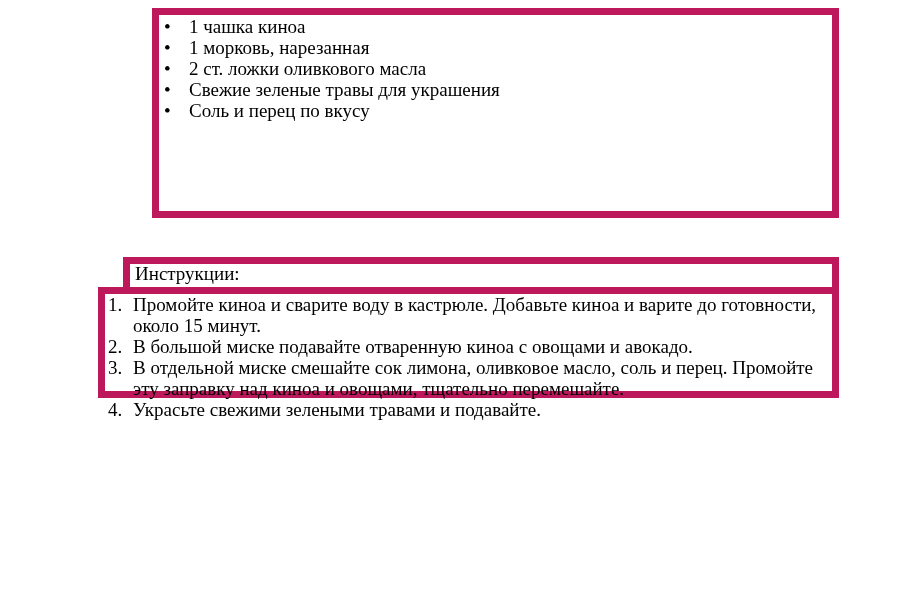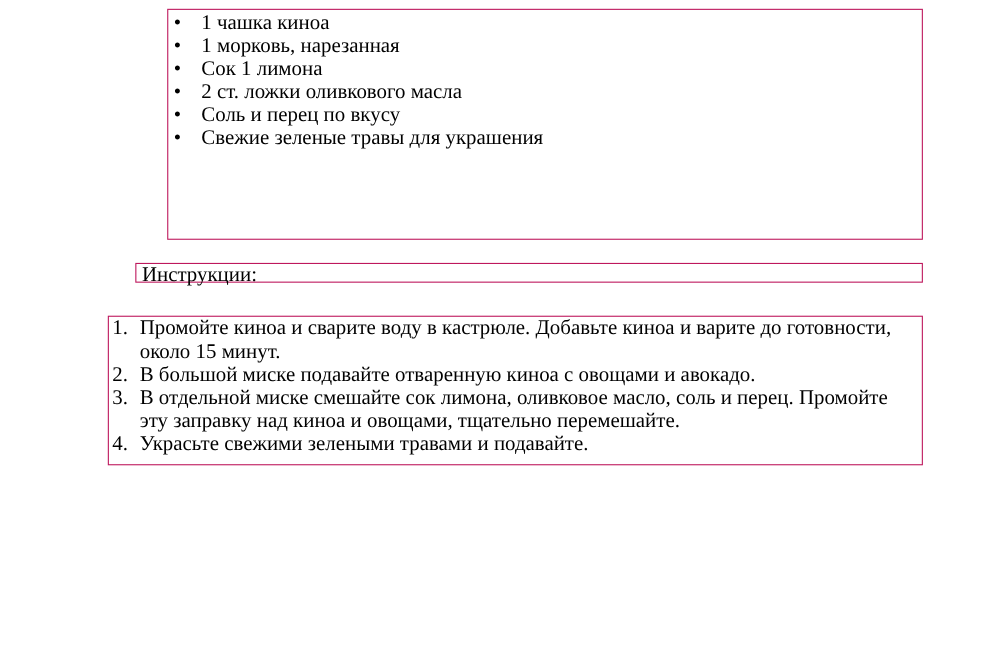--- a/index.html
+++ b/index.html
@@ -11,21 +11,21 @@
     height: 600px;
     background: #ffffff;
     font-family: "Liberation Serif", serif;
     color: #000000;
     position: relative;
     overflow: hidden;
   }
   .box {
     position: absolute;
     box-sizing: border-box;
-    border: 1px solid #be185d;
+    border: 7px solid #be185d;
     background: #ffffff;
     font-size: 19px;
     line-height: 20.9px;
   }
   .box-ingredients {
     left: 152px;
     top: 8px;
     width: 687px;
     height: 210px;
   }
@@ -39,34 +39,34 @@
     padding-left: 30px;
   }
   .box-ingredients li::before {
     content: "\2022";
     position: absolute;
     left: 5px;
     top: 0;
   }
   .box-label {
     left: 123px;
-    top: 239px;
+    top: 257px;
     width: 716px;
-    height: 18px;
+    height: 37px;
   }
   .box-label .label-text {
     display: block;
     padding-left: 5px;
     line-height: 20px;
   }
   .box-instructions {
     left: 98px;
     top: 287px;
     width: 741px;
-    height: 136px;
+    height: 111px;
   }
   .box-instructions ol {
     list-style: none;
     counter-reset: step;
     margin: 1px 0 0 0;
     padding: 0 4px 0 0;
   }
   .box-instructions li {
     position: relative;
     padding-left: 28px;
@@ -80,24 +80,23 @@
   }
 </style>
 </head>
 <body>
 
 <div class="box box-ingredients">
   <ul>
 
   <li>1 чашка киноа</li>
       <li>1 морковь, нарезанная</li>
-      <li>Сок 1 лимона</li>
       <li>2 ст. ложки оливкового масла</li>
+      <li>Свежие зеленые травы для украшения</li>
       <li>Соль и перец по вкусу</li>
-      <li>Свежие зеленые травы для украшения</li>
     </ul>
 </div>
 
 <div class="box box-label">
   <span class="label-text">Инструкции:</span>
 </div>
 
 <div class="box box-instructions">
   <ol>
 

